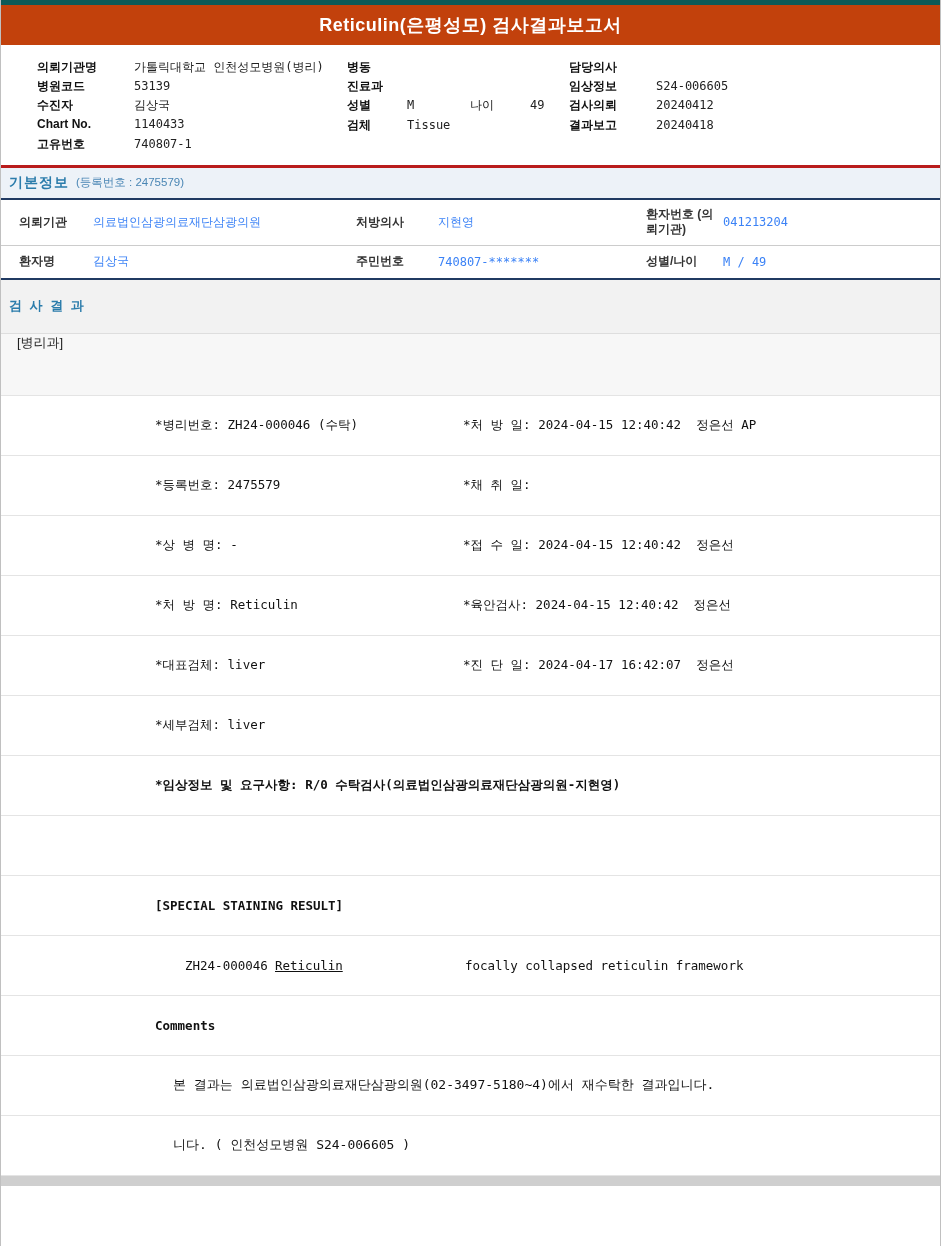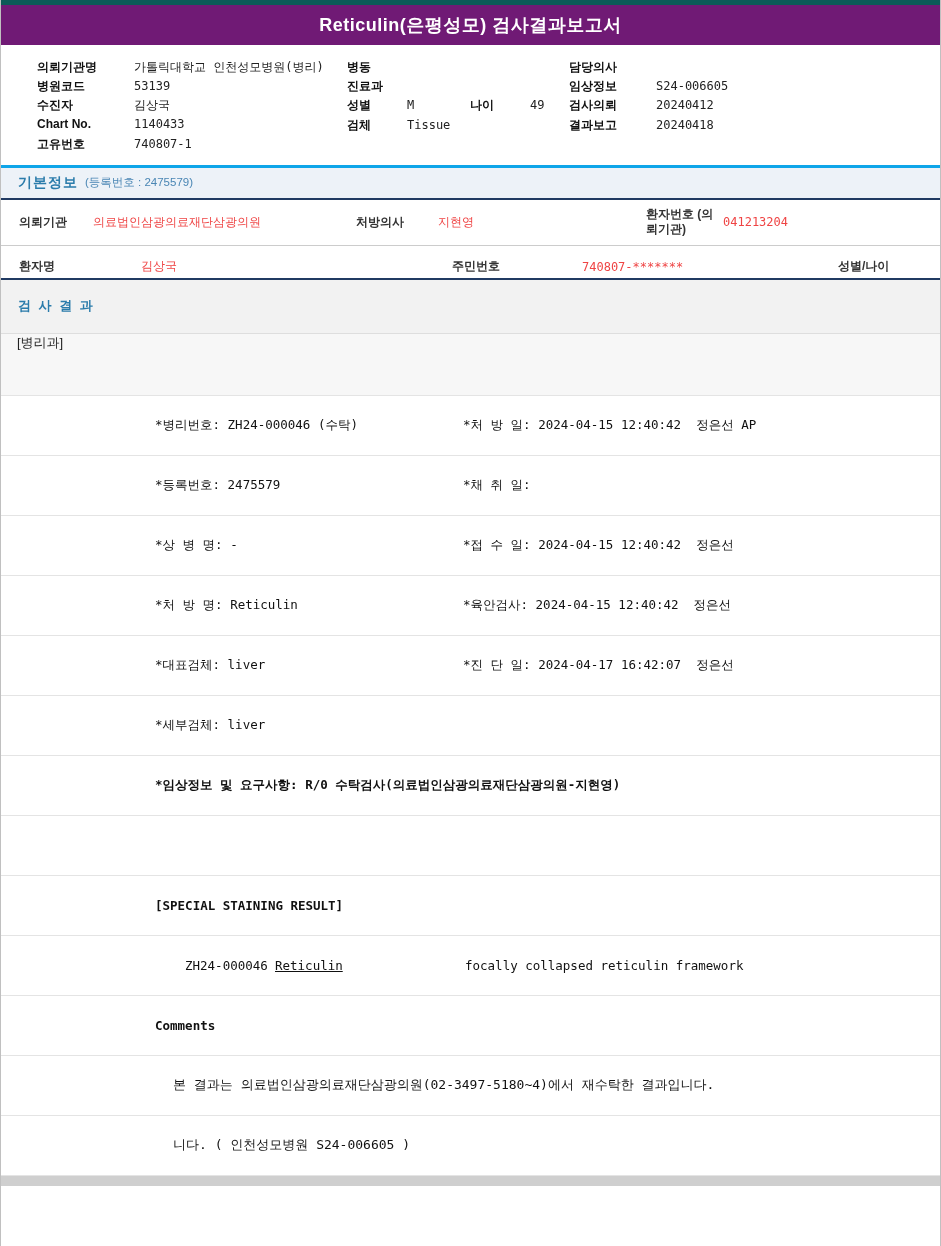--- a/index.html
+++ b/index.html
@@ -4,54 +4,54 @@
 <style>
   * { margin:0; padding:0; box-sizing:border-box; }
   html,body { background:#e9e9e9; }
   body { font-family:"Liberation Sans","DejaVu Sans",sans-serif; color:#222; }
   .page {
     width:941px; height:1250px; margin:0 auto; background:#fff;
     border-left:1px solid #c0c0c0; border-right:1px solid #c0c0c0;
     overflow:hidden;
   }
   .top-strip { height:5px; background:#0c5a58; }
-  .title-bar { height:40px; background:#701a75; display:flex; align-items:center; justify-content:center; }
+  .title-bar { height:40px; background:#c2410c; display:flex; align-items:center; justify-content:center; }
   .title-bar .title { color:#ffffff; font-size:18px; font-weight:bold; letter-spacing:0.5px; }
 
   
-  .patient-header { display:flex; padding:14px 16px 10px 36px; border-bottom:3px solid #0ea5e9; min-height:122px; }
+  .patient-header { display:flex; padding:14px 16px 10px 36px; border-bottom:3px solid #b91c1c; min-height:122px; }
   .ph-col { display:flex; flex-direction:column; }
   .ph-left { width:310px; }
   .ph-mid { width:222px; }
   .ph-right { flex:1; }
   .ph-row { display:flex; align-items:baseline; height:19.2px; font-size:12px; }
   .ph-label { font-weight:bold; color:#111; }
   .ph-left  .ph-label { width:97px; }
   .ph-mid   .ph-label { width:60px; }
   .ph-right .ph-label { width:87px; }
   .ph-value { font-family:"DejaVu Sans Mono","Liberation Mono",monospace; font-size:12px; color:#222; }
   .ph-value-sex { width:63px; }
-  .ph-label-age { width:44px; font-weight:bold; }
-
-  
-  .section-bar { display:flex; align-items:center; padding-left:17px; }
+  .ph-label-age { width:44px; font-weight:normal; }
+
+  
+  .section-bar { display:flex; align-items:center; padding-left:8px; }
   .basic-bar { height:32px; background:#edf2f8; border-bottom:2px solid #203a62; }
   .basic-bar .sec-title { color:#2b7cab; font-size:14px; font-weight:bold; letter-spacing:1px; }
   .basic-bar .sec-sub { color:#4a86b4; font-size:11.5px; margin-left:7px; }
   .result-bar { height:54px; background:#f2f2f2; border-bottom:1px solid #dedede; }
   .result-bar .sec-title { color:#2b7cab; font-size:13px; font-weight:bold; letter-spacing:2px; }
 
   
   .info-table { border-bottom:2px solid #203a62; }
   .it-row { display:grid; grid-template-columns:92px 245px 100px 190px 95px 1fr; align-items:center; }
   .it-row1 { height:46px; border-bottom:1px solid #cccccc; }
-  .it-row2 { height:32px;gap:48px; }
+  .it-row2 { height:32px; }
   .it-label { font-size:12px; font-weight:bold; color:#333; padding-left:18px; line-height:1.25; }
   .it-label-wrap { white-space:normal; }
-  .it-value { font-family:"DejaVu Sans Mono","Liberation Mono",monospace; font-size:12px; color:#ef4444; }
+  .it-value { font-family:"DejaVu Sans Mono","Liberation Mono",monospace; font-size:12px; color:#3b82f6; }
 
   
   .dept-row { height:62px; background:#f7f7f7; border-bottom:1px solid #e4e4e4; display:flex; align-items:flex-start; padding-left:16px; font-size:13px; color:#222; }
   .rrow { height:60px; border-bottom:1px solid #e4e4e4; display:flex; align-items:center;
           font-family:"DejaVu Sans Mono","Liberation Mono",monospace; font-size:12.5px; color:#111;padding-left:24px; }
   .rrow .dr-left { margin-left:130px; width:308px; flex-shrink:0; white-space:pre; }
   .rrow .dr-right { white-space:pre; }
   .rrow .indent130 { margin-left:130px; white-space:pre;font-weight:bold; }
   .rrow .indent148 { margin-left:148px; white-space:pre; font-size:13px; }
   .rrow .st-code { margin-left:160px; width:90px; flex-shrink:0; white-space:pre; }

